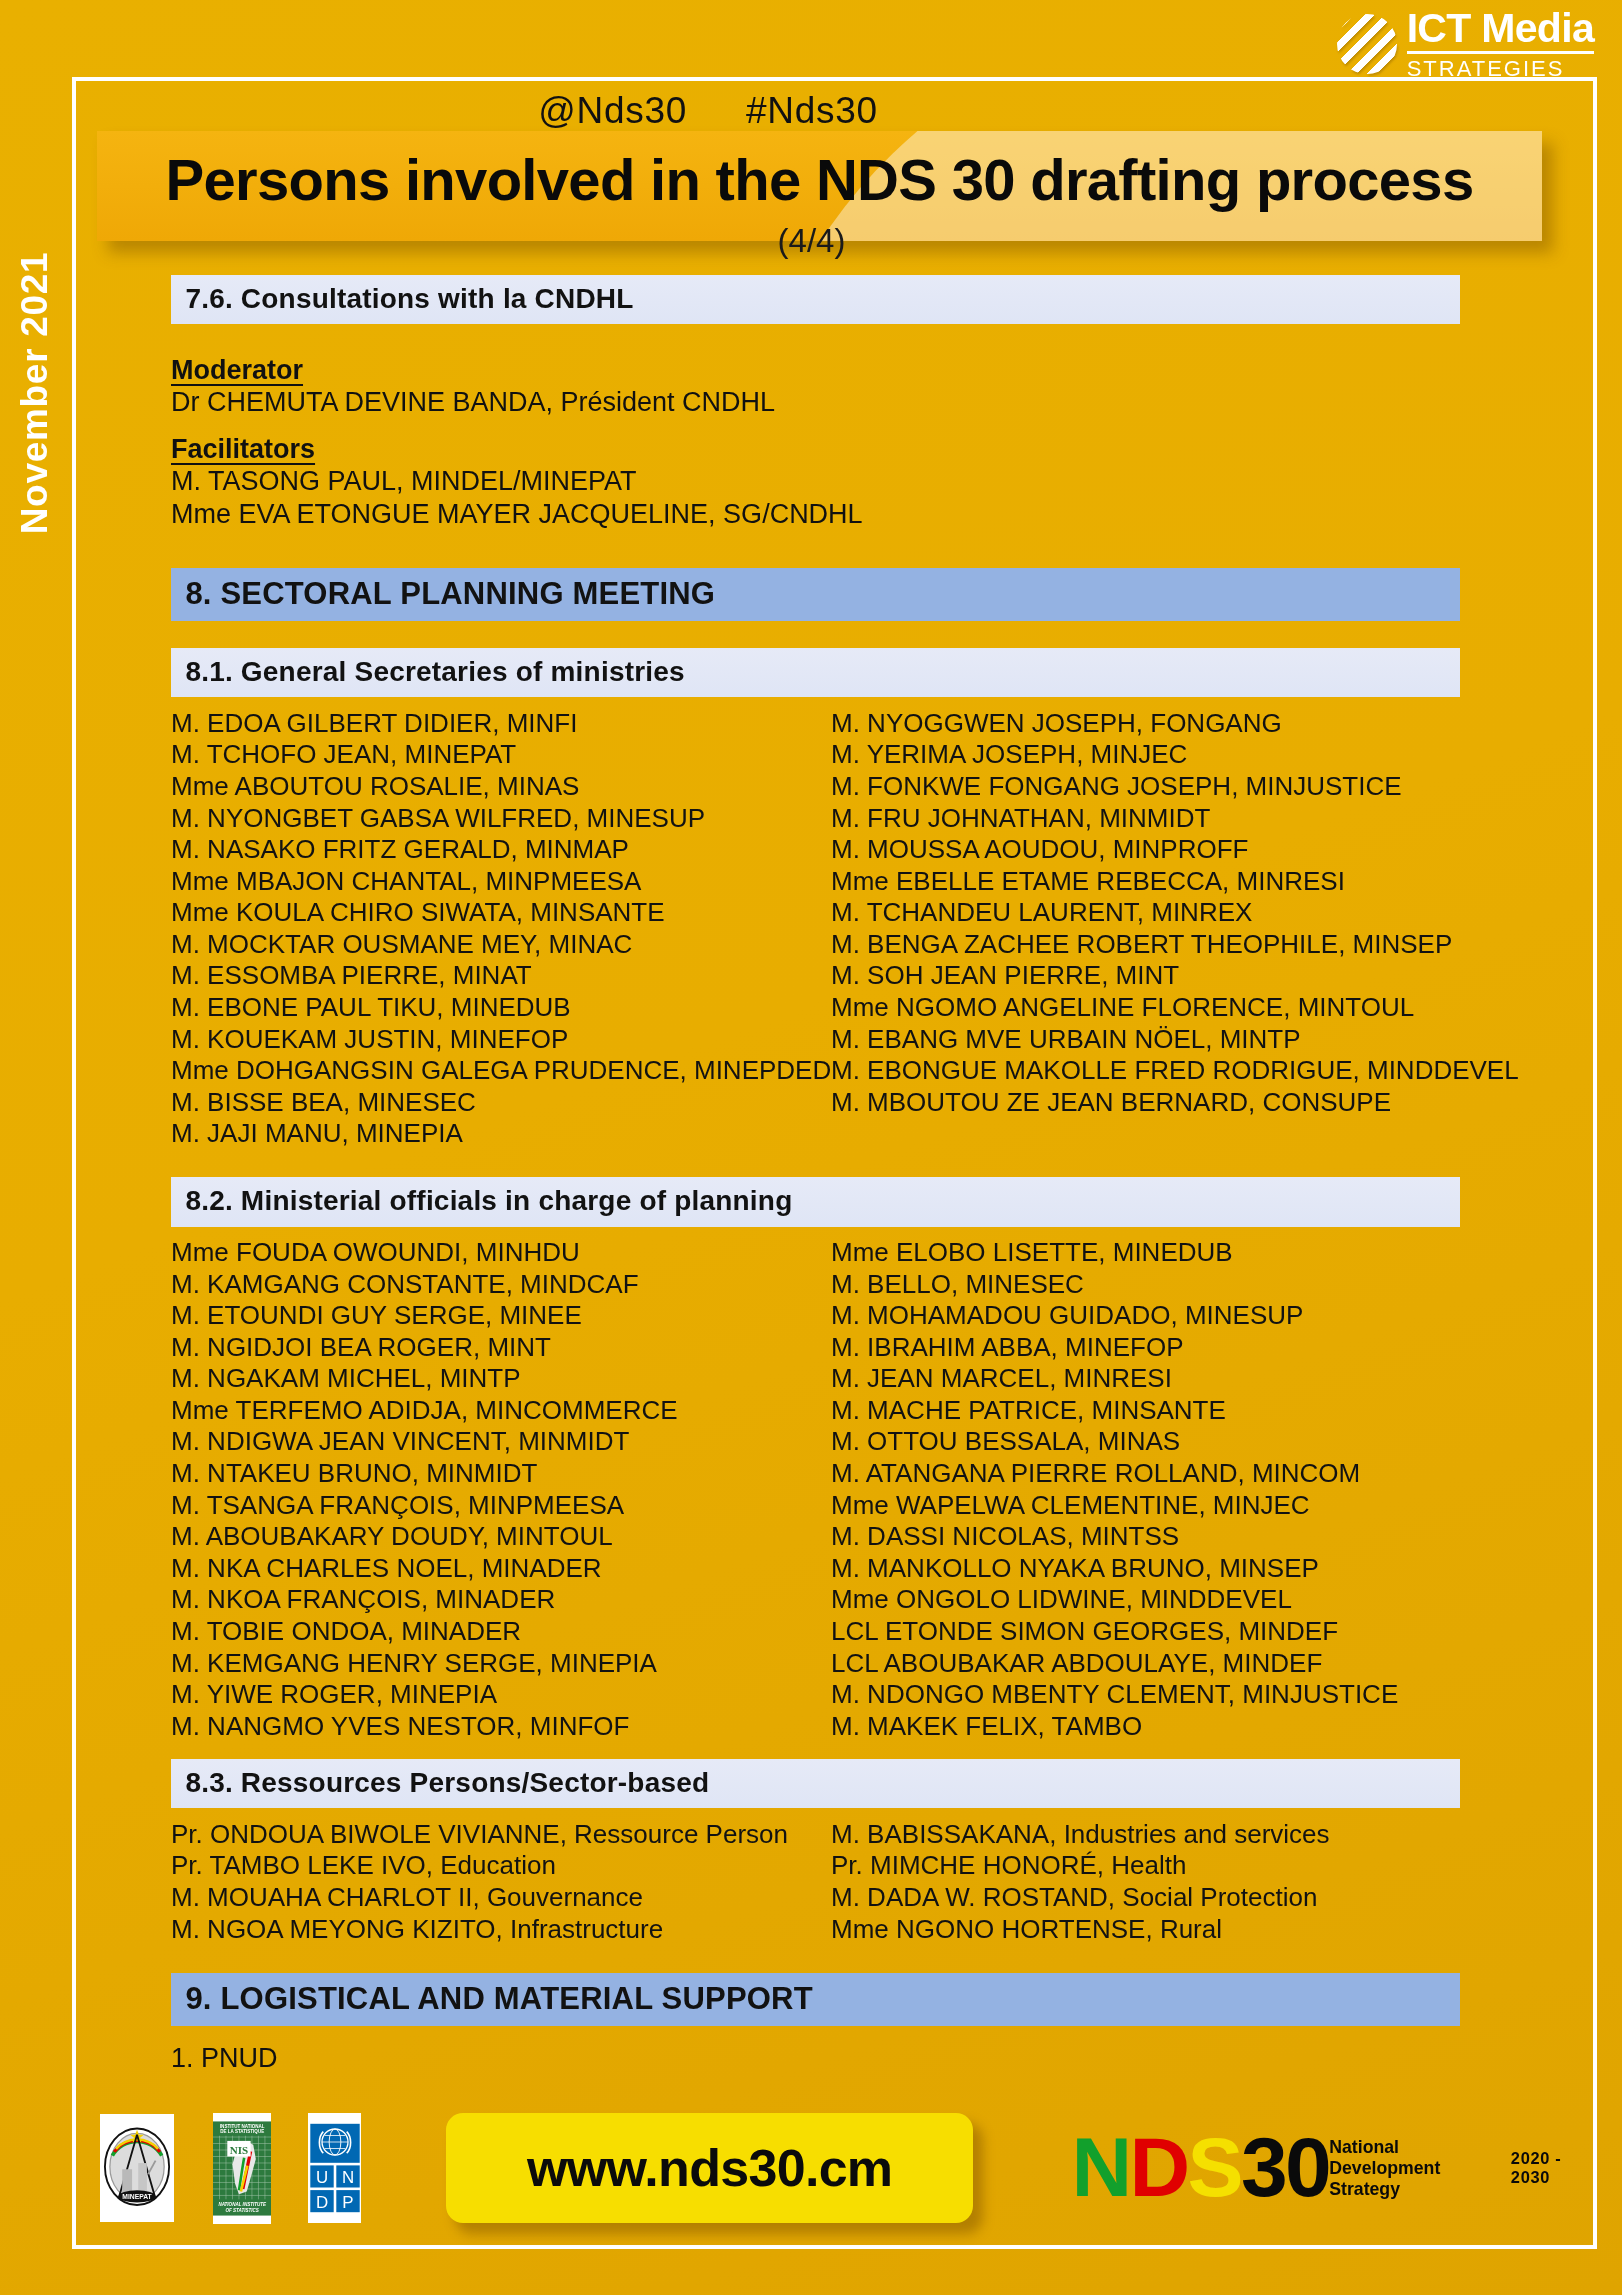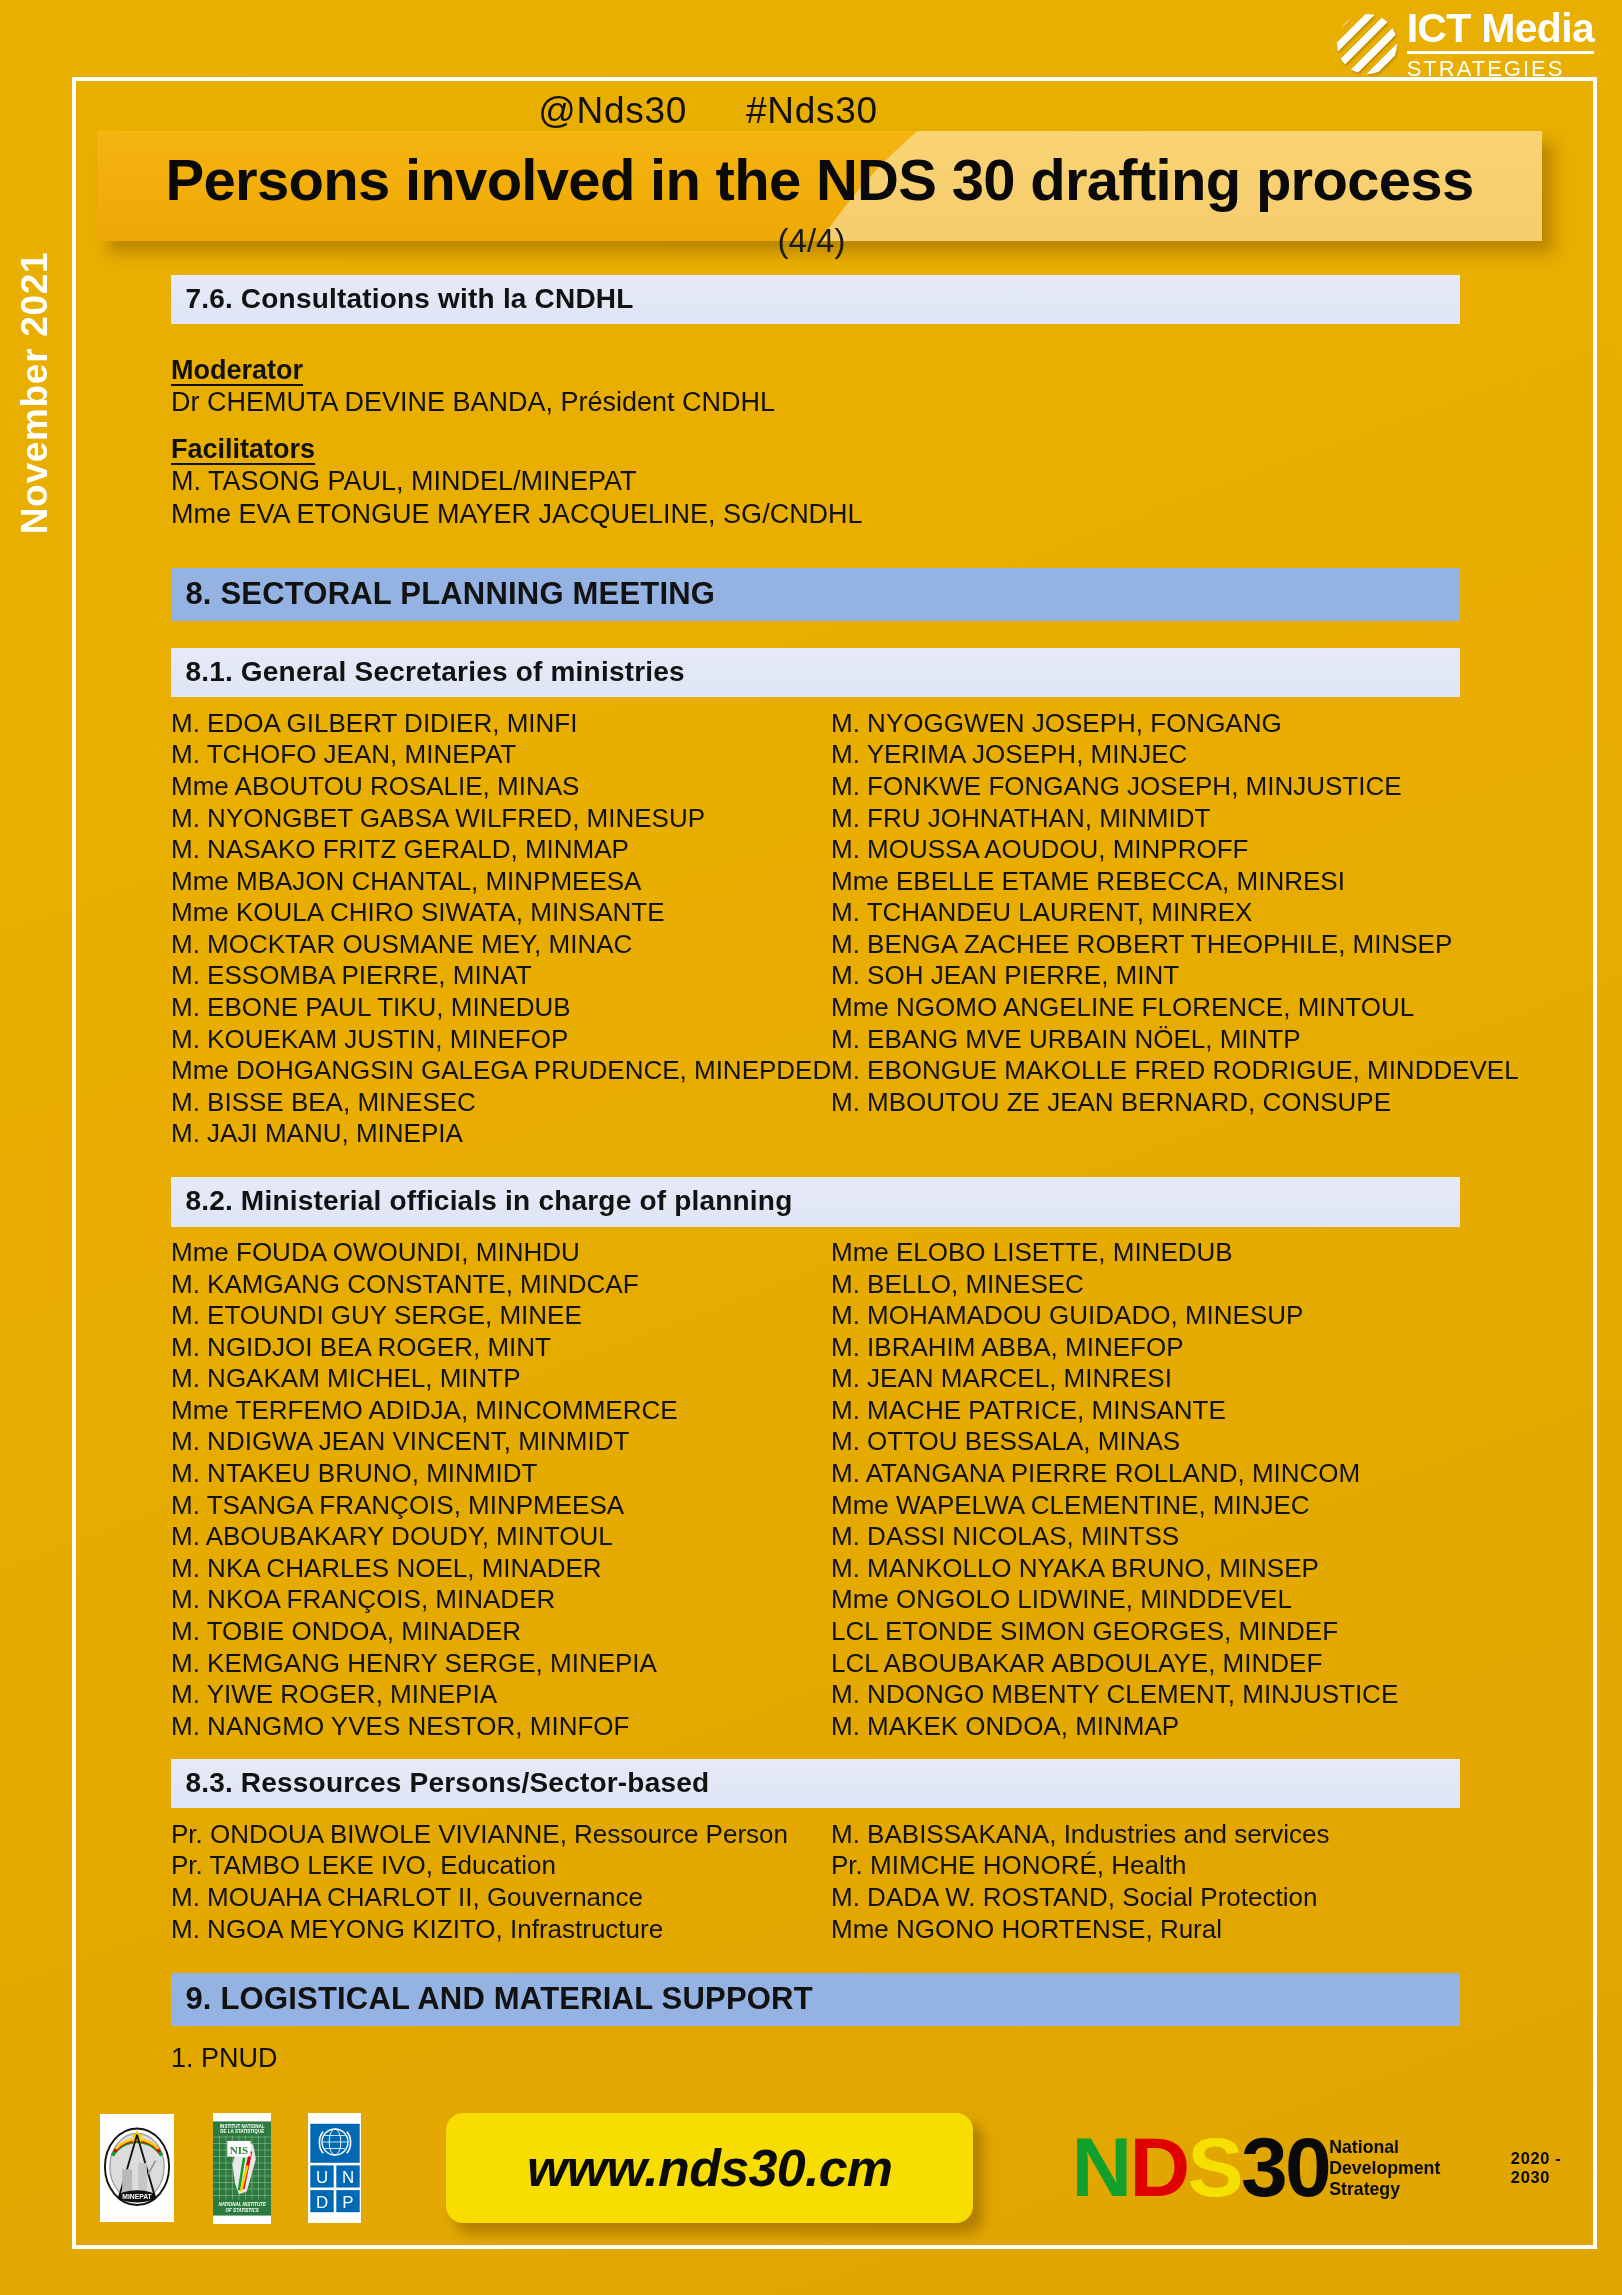--- a/index.html
+++ b/index.html
@@ -179,21 +179,20 @@
     margin-left: 85px;
     width: 641px; height: 110px;
     background: #f7de00;
     border-radius: 17px;
     box-shadow: 9.2px 10.5px 11.8px rgba(110,70,0,.40);
     display: flex; align-items: center; justify-content: center;
   }
   .url-pill span {
     font-size: 52px; font-weight: bold; color: #0b0b0b;
     letter-spacing: -0.7px;
-    font-style: italic;
   }
 
   .nds-logo {
     margin-left: 98px;
     display: flex; align-items: center;
   }
   .nds-word { font-size: 84px; font-weight: bold; line-height: .92; letter-spacing: -2.6px; }
   .nds-word .n { color:#12a02c; }
   .nds-word .d { color:#e00000; }
   .nds-word .s { color:#f5e000; }
@@ -317,21 +316,21 @@
         <div class="name">M. MACHE PATRICE, MINSANTE</div>
         <div class="name">M. OTTOU BESSALA, MINAS</div>
         <div class="name">M. ATANGANA PIERRE ROLLAND, MINCOM</div>
         <div class="name">Mme WAPELWA CLEMENTINE, MINJEC</div>
         <div class="name">M. DASSI NICOLAS, MINTSS</div>
         <div class="name">M. MANKOLLO NYAKA BRUNO, MINSEP</div>
         <div class="name">Mme ONGOLO LIDWINE, MINDDEVEL</div>
         <div class="name">LCL ETONDE SIMON GEORGES, MINDEF</div>
         <div class="name">LCL ABOUBAKAR ABDOULAYE, MINDEF</div>
         <div class="name">M. NDONGO MBENTY CLEMENT, MINJUSTICE</div>
-        <div class="name">M. MAKEK ONDOA, MINMAP</div>
+        <div class="name">M. MAKEK FELIX, TAMBO</div>
       </div>
     </div>
 
     <div class="spacer-sm"></div>
 
     <div class="bar lightblue">8.3. Ressources Persons/Sector-based</div>
     <div class="cols">
       <div class="col">
         <div class="name">Pr. ONDOUA BIWOLE VIVIANNE, Ressource Person</div>
         <div class="name">Pr. TAMBO LEKE IVO, Education</div>

